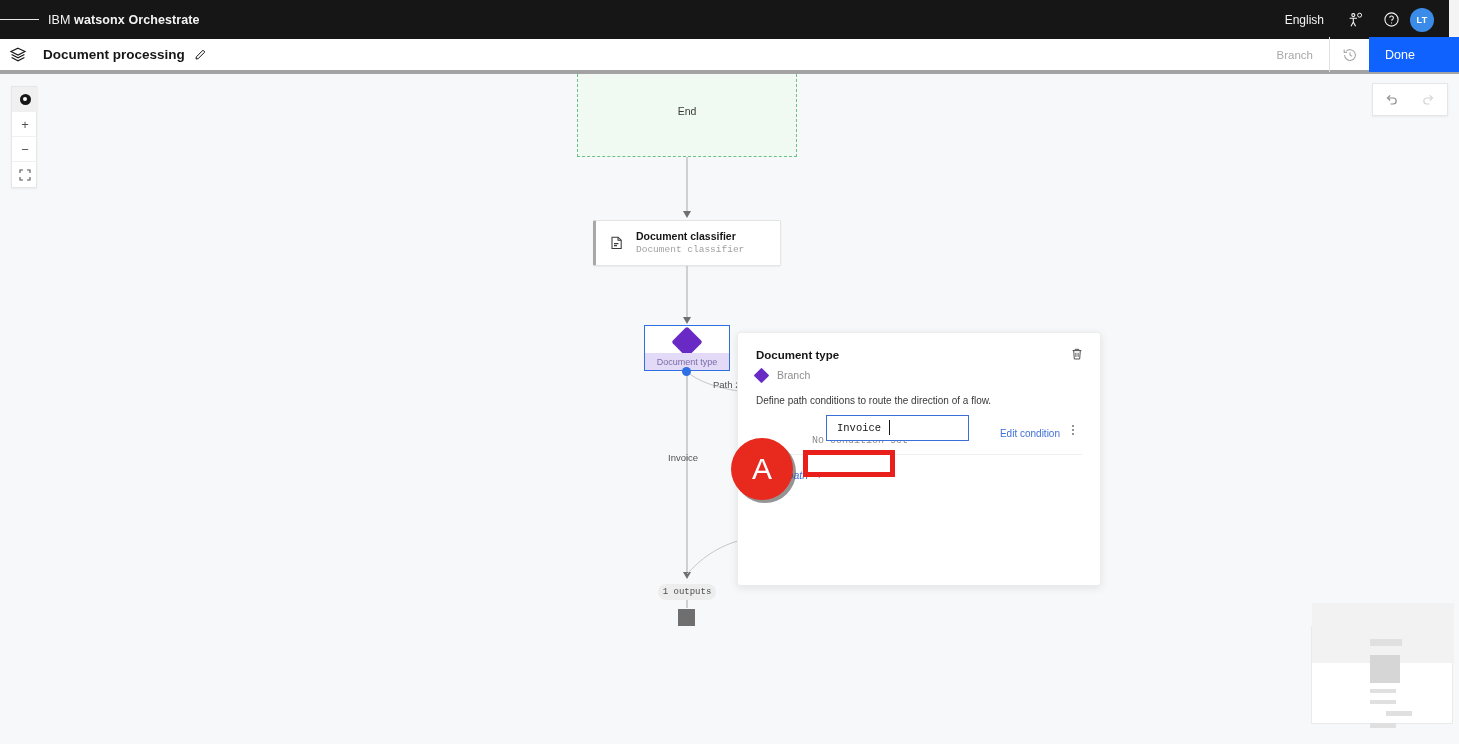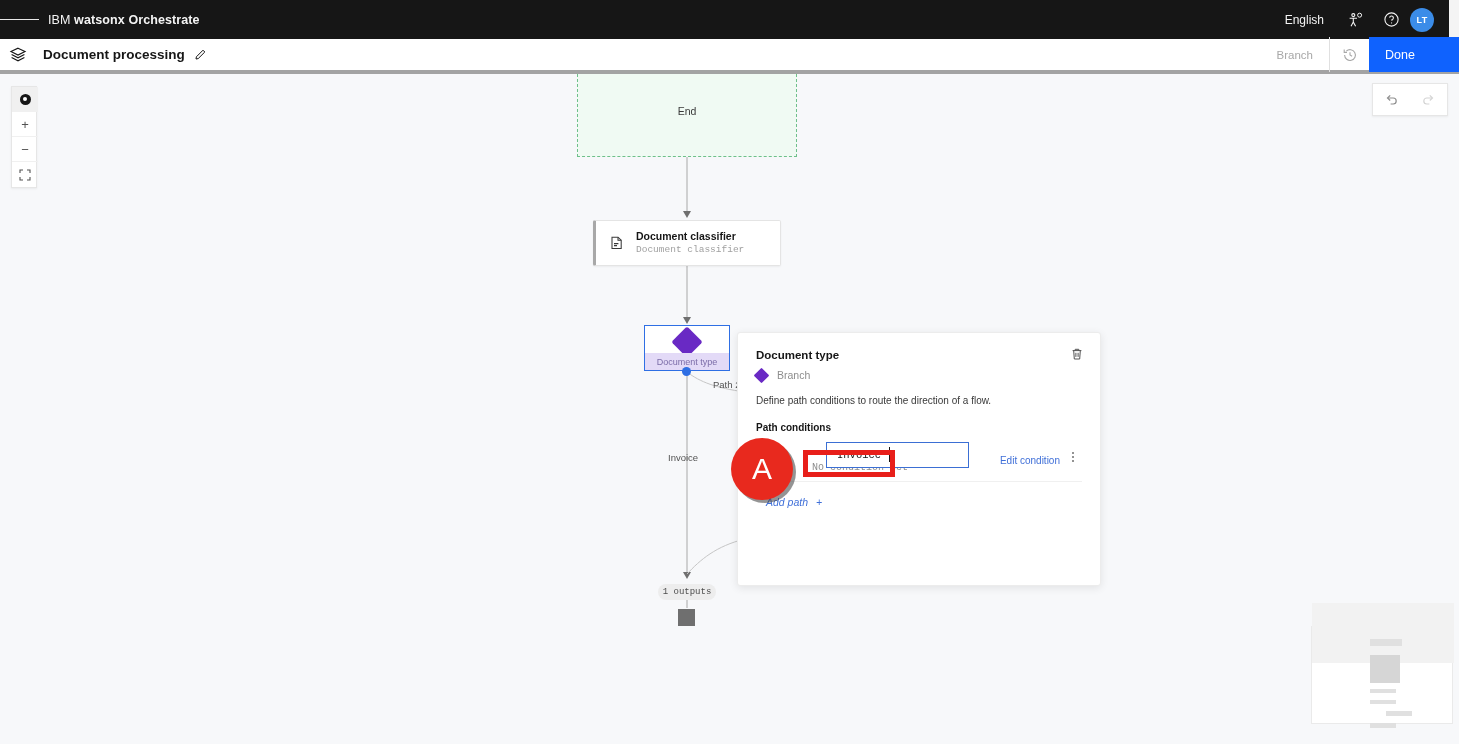--- a/index.html
+++ b/index.html
@@ -366,21 +366,20 @@
         <div class="p-desc">Define path conditions to route the direction of a flow.</div>
         <div class="p-trash">
           <svg width="14" height="14" viewBox="0 0 14 14" fill="none" stroke="#525252" stroke-width="1">
             <path d="M2.6 3.6 H11.4 M5.2 3.6 V2.3 H8.8 V3.6"></path>
             <path d="M3.7 3.6 L4.3 12 H9.7 L10.3 3.6"></path>
             <path d="M5.9 5.8 V9.9 M8.1 5.8 V9.9"></path>
           </svg>
         </div>
       </div>
 
-      <div class="p-cond-hd">Path conditions</div>
 
       <div class="cond-row">
         <div class="cond-key"></div>
         <div class="cond-body">
           <div class="cond-name" style="visibility:hidden">Invoice</div>
           <div class="cond-sub">No condition set</div>
         </div>
         <div class="cond-link">Edit condition</div>
         <div class="kebab">
             <i></i>

